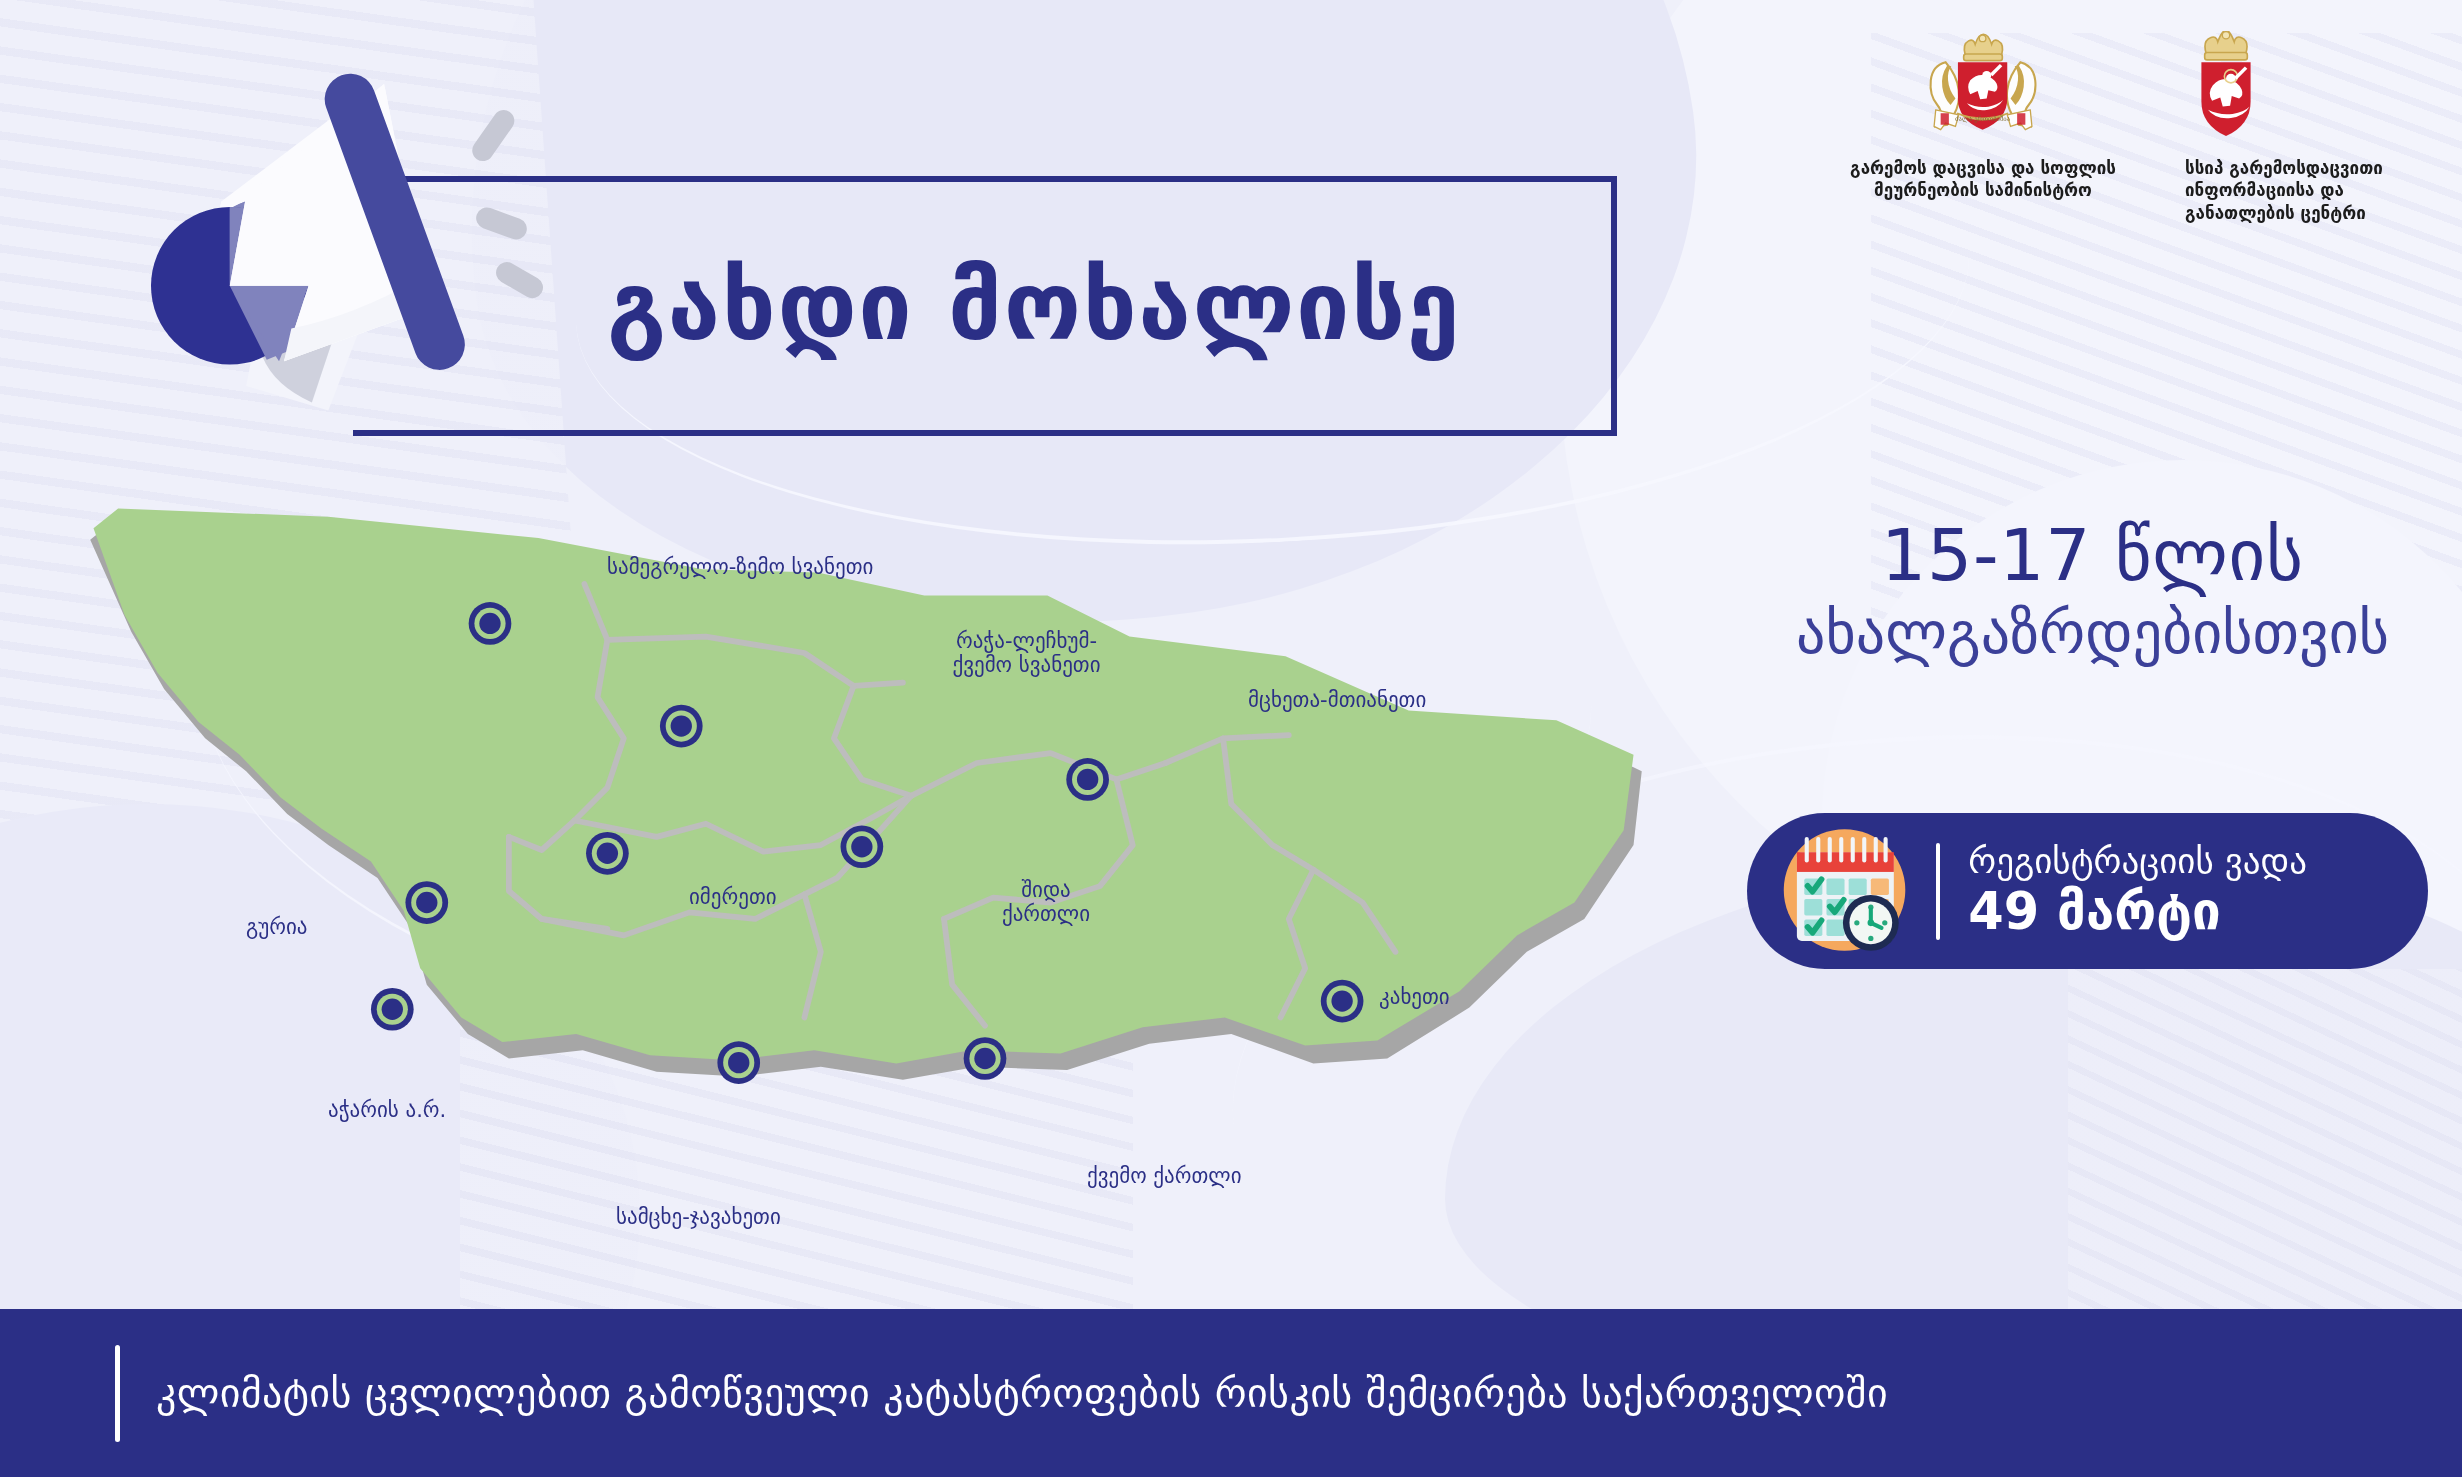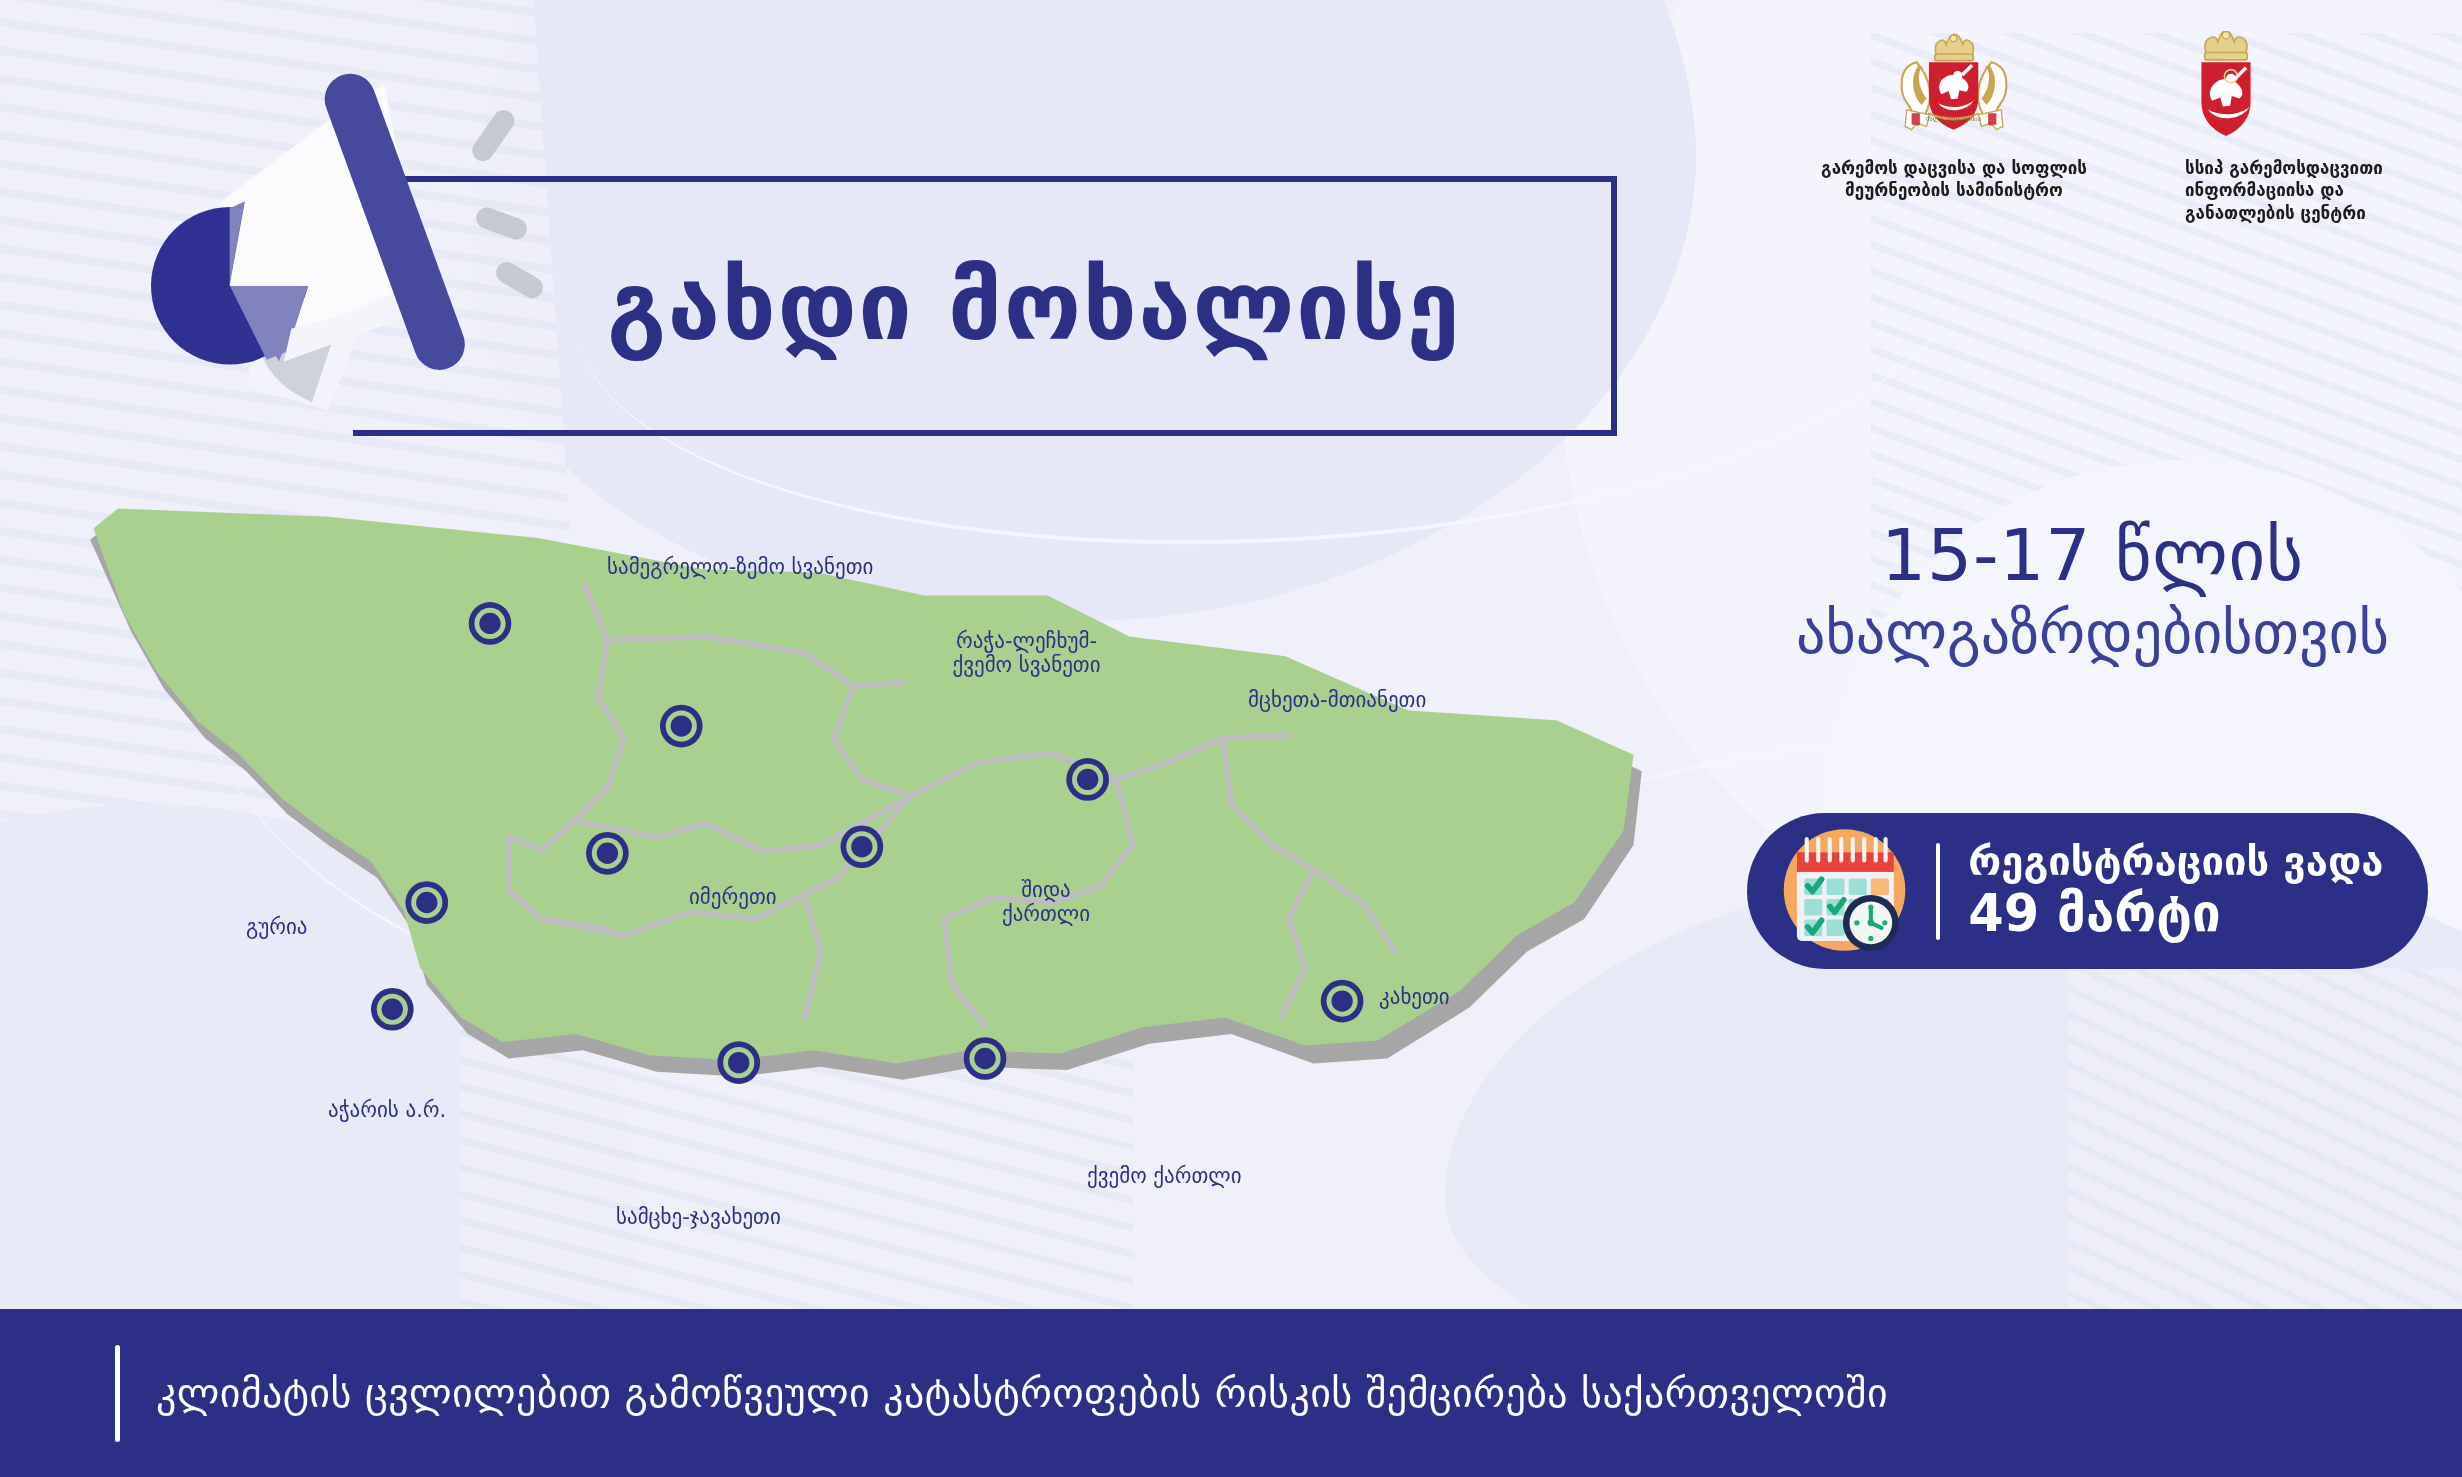--- a/index.html
+++ b/index.html
@@ -89,21 +89,21 @@
     position:absolute; right:0; top:0; width:5.7px; height:100%; background:#2b2f86;
   }
   .title-text {
     position:absolute; left:0; top:0; width:100%; height:100%;
     display:flex; align-items:center; justify-content:center;
     font-size:95px; font-weight:bold; color:#2b2f86;
     letter-spacing:1.6px; white-space:nowrap; padding-left:98px;
   }
 
   
-  .logos { position:absolute; right:39px; top:31px; display:flex; gap:67px; z-index:5; align-items:flex-start; }
+  .logos { position:absolute; right:39px; top:31px; display:flex; gap:38px; z-index:5; align-items:flex-start; }
   .logo-block { display:flex; flex-direction:column; align-items:center; }
   .logo-mark { margin-bottom:11.5px; }
   .logo-caption {
     font-size:17px; font-weight:bold; color:#1c1c1c;
     text-align:center; line-height:1.35; max-width:328px;
   }
   .logo-block.narrow .logo-caption { max-width:238px; text-align:left; }
   .logo-block.narrow { align-items:flex-start; }
 
   
@@ -121,21 +121,21 @@
   .age-line1 { font-size:71px; color:#2b2f86; letter-spacing:0.8px; line-height:1.1; }
   .age-line2 { font-size:58px; color:#3b4099; line-height:1.15; margin-top:4.9px; }
 
   .deadline-pill {
     position:absolute; left:1747px; top:813px; width:681px; height:156px;
     background:#2b2f86; border-radius:79px; display:flex; align-items:center;
     padding:0 24.6px 0 29.5px; z-index:5;
   }
   .pill-divider { width:4.1px; height:97px; background:#ffffff; margin:0 28px 0 19.7px; border-radius:2.5px; }
   .pill-texts { display:flex; flex-direction:column; justify-content:center; }
-  .pill-label { color:#ffffff; font-size:40px; line-height:1.15;font-weight:bold; }
+  .pill-label { color:#ffffff; font-size:35px; line-height:1.15; }
   .pill-date { color:#ffffff; font-size:51px; font-weight:bold; line-height:1.15; margin-top:1.6px; }
 
   
   .banner {
     position:absolute; left:0; bottom:0; width:2462px; height:168px;
     background:#2b2f86; z-index:6; display:flex; align-items:center;
   }
   .banner-bar { width:4.9px; height:97px; background:#ffffff; margin-left:115px; margin-right:36px; border-radius:2.5px; }
   .banner-lines { display:flex; flex-direction:column; justify-content:center; }
   .banner-line { color:#ffffff; font-size:40px; line-height:1.27; letter-spacing:0.4px; white-space:nowrap; }

